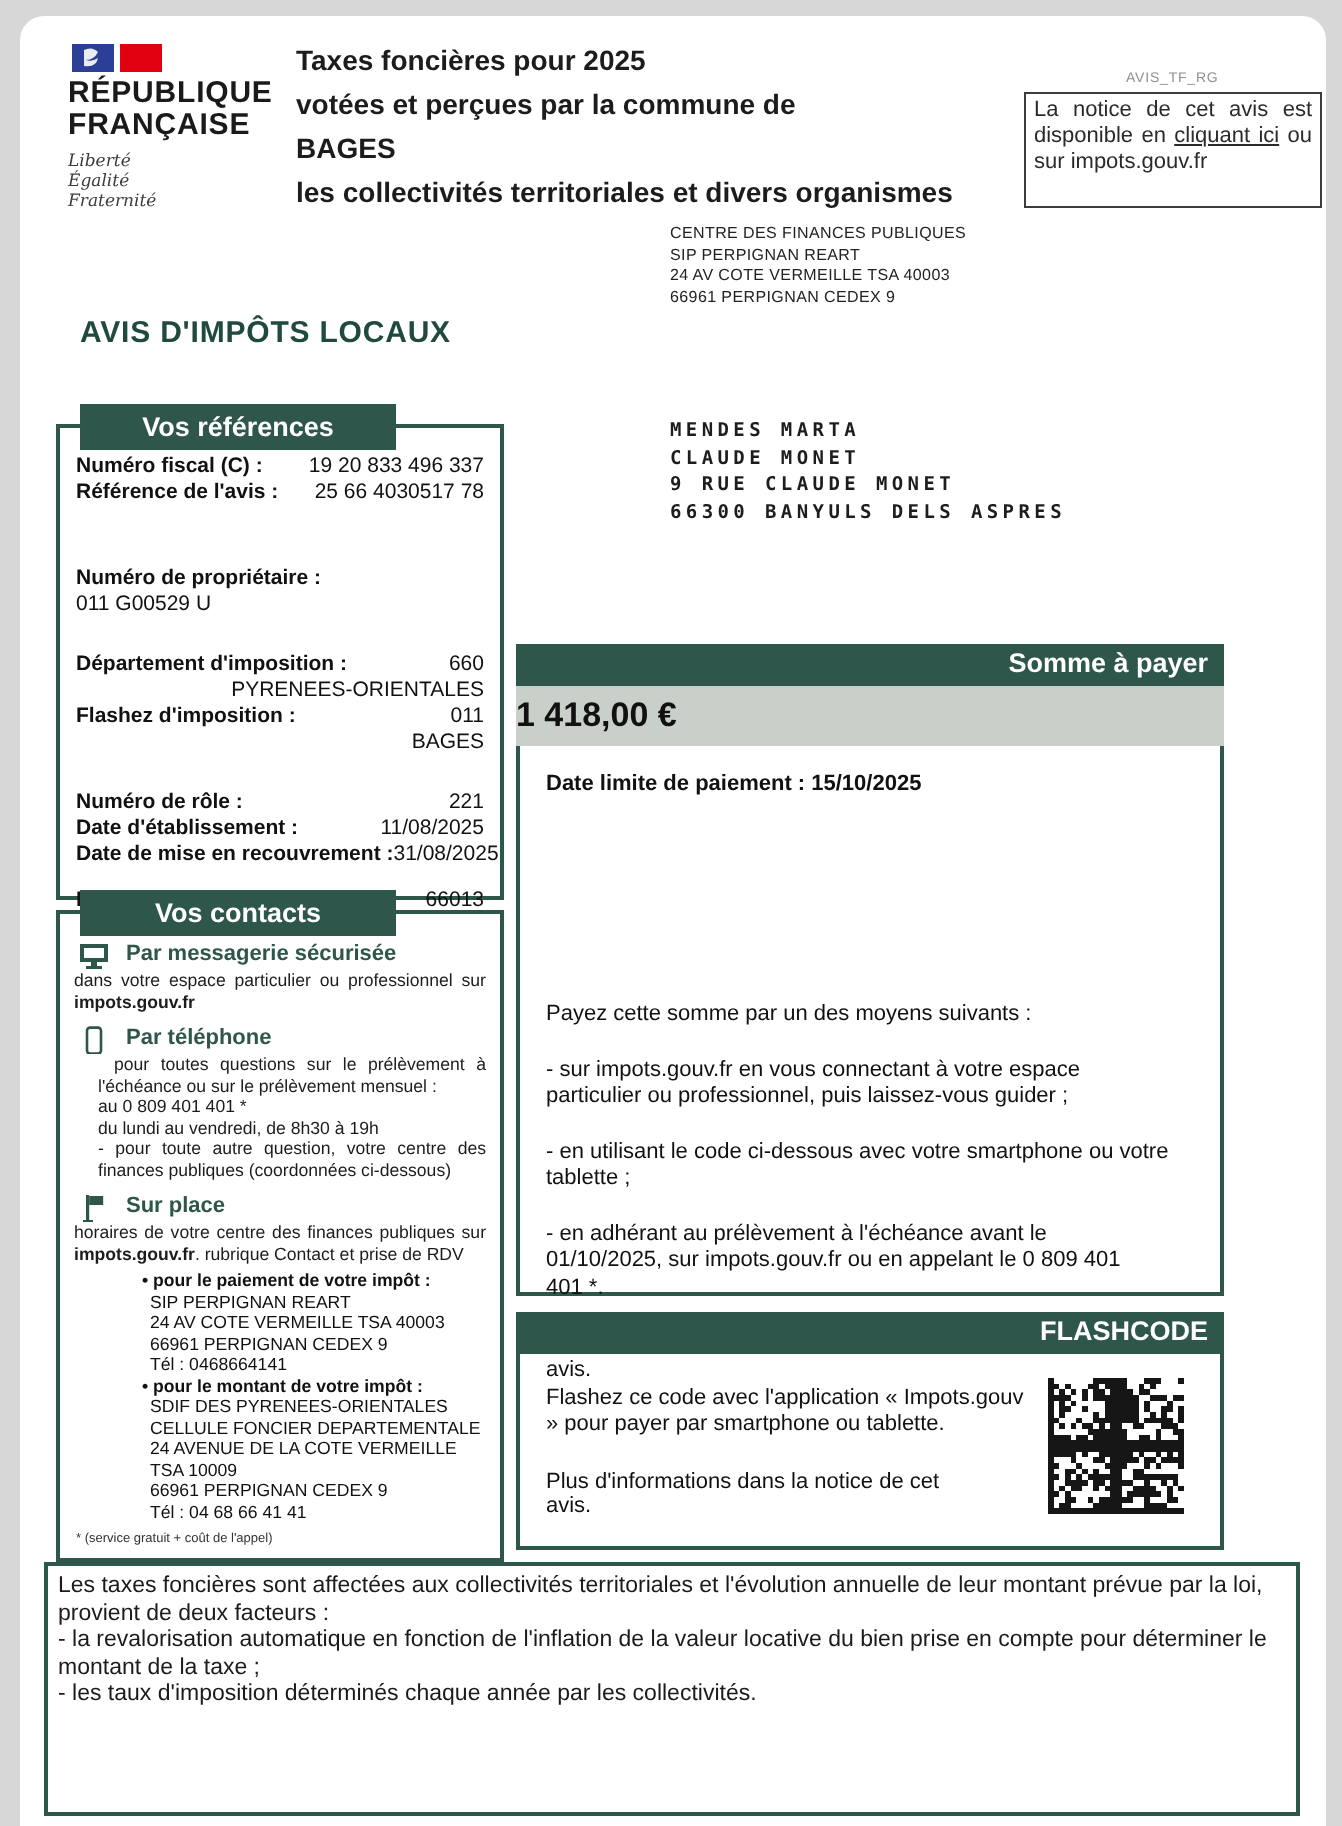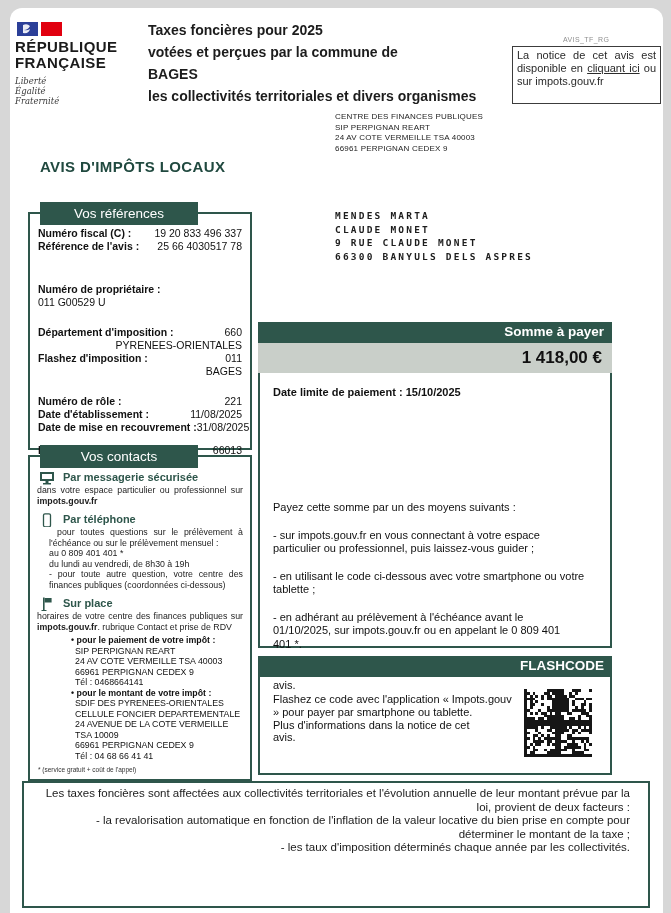--- a/index.html
+++ b/index.html
@@ -11,21 +11,21 @@
     color:#111;
     overflow:hidden;
   }
   #page {
     position:absolute; left:10px; top:8px; width:653px; height:905px;
     background:#ffffff; border-radius:12px 12px 0 0;
   }
   .abs { position:absolute; }
 
   
-  #logo { left:15px; top:22px; width:115px; }
+  #logo { left:34px; top:22px; width:115px; }
   #flag { display:flex; gap:3px; margin-left:2px; margin-bottom:3px; }
   #flag .b { width:21px; height:14px; background:#2b3f98; position:relative; }
   #flag .b svg { position:absolute; inset:0; }
   #flag .r { width:21px; height:14px; background:#e1000f; }
   .rf-line { font-size:15px; font-weight:bold; letter-spacing:.4px; line-height:16px; color:#1a1a1a; }
   #motto { margin-top:5px; font-family:"DejaVu Serif", serif; font-style:italic; font-size:8.5px; line-height:10px; color:#3a3a3a; }
 
   #doc-title { left:148px; top:19px; width:360px; font-size:14px; font-weight:bold; line-height:22px; color:#1c1c1c; }
 
   #form-code { left:563px; top:36px; font-size:7px; color:#8f8f8f; letter-spacing:.4px; }
@@ -37,42 +37,42 @@
   #notice-box .lnk { text-decoration:underline; cursor:pointer; }
 
   #cdfp { left:335px; top:112px; font-size:8px; line-height:10.5px; letter-spacing:.2px; color:#222; }
 
   #avis-title { left:40px; top:158px; font-size:15px; font-weight:bold; letter-spacing:.4px; color:#20493f; }
 
   
   .gbox { border:2px solid #2e564b; background:#fff; }
   .gtab {
     position:absolute; top:-12px; left:10px; height:23px; min-width:158px;
-    background:#2e564b; color:#fff; font-size:13.5px; font-weight:normal;
+    background:#2e564b; color:#fff; font-size:13.5px; font-weight:bold;
     display:flex; align-items:center; justify-content:center; padding:0 14px;
   }
 
   
   #refs { left:28px; top:212px; width:224px; height:238px; }
   #refs .rows { padding:13px 8px 0 8px; font-size:10.5px; line-height:13px; }
   .refrow { display:flex; justify-content:space-between; }
   .refrow .lbl { font-weight:bold; white-space:nowrap; }
   .refrow .val { text-align:left; white-space:nowrap; }
   .val2 { text-align:right; }
   .sp1 { margin-top:30px;flex-direction:column; }
   .sp2 { margin-top:17px; }
   .sp3 { margin-top:10px; }
 
   
   #recipient { left:335px; top:209px; font-family:"DejaVu Sans Mono", monospace; font-size:9.5px; letter-spacing:2.2px; line-height:13.5px; font-weight:bold; color:#1d1d1d; }
 
   
   #somme { left:258px; top:322px; width:354px; }
   #somme .hdr { height:21px; background:#2e564b; color:#fff; font-size:13.5px; font-weight:bold; text-align:right; padding:2px 8px 0 0; }
-  #somme .amount { height:30px; background:#c9cfc9; font-size:17px; font-weight:bold; text-align:right; padding:5px 10px 0 0; color:#111; }
+  #somme .amount { height:30px; background:#c9cfc9; font-size:17px; font-weight:bold; text-align:left; padding:5px 10px 0 0; color:#111; }
   #somme .body { border:2px solid #2e564b; border-top:none; height:275px; padding:13px 12px 0 13px; }
   #somme .due { font-size:11px; font-weight:bold; }
   #somme .pay { margin-top:103px; font-size:11px; line-height:13.5px; }
   #somme .pay p { margin-bottom:14px; }
 
   
   #contacts { left:28px; top:455px; width:224px; height:326px; }
   #contacts .inner { padding:14px 7px 0 7px; }
   .c-item { position:relative; padding-left:26px; margin-bottom:7px; }
   .c-title { font-size:11px; font-weight:bold; color:#2e564b; margin-bottom:2px; }
@@ -84,25 +84,25 @@
   .c-sub .bh { font-weight:bold; }
   .c-sub div { padding-left:12px; }
   .c-sub div.bh { padding-left:8px; }
   #contacts .footnote { position:absolute; left:8px; bottom:6px; font-size:6.5px; color:#333; }
 
   
   #flash { left:258px; top:656px; width:354px; height:119px; }
   #flash .hdr { height:21px; background:#2e564b; color:#fff; font-size:13.5px; font-weight:bold; text-align:right; padding:2px 8px 0 0; }
   #flash .body { position:relative; border:2px solid #2e564b; border-top:none; height:98px; padding:16px 0 0 13px; }
   #flash .t1 { width:240px; font-size:11px; line-height:13px; }
-  #flash .t2 { width:206px; font-size:11px; }
+  #flash .t2 { width:206px; font-size:11px; margin-top:16px; }
   #qrwrap { position:absolute; right:18px; top:12px; width:68px; height:68px; }
 
   
-  #footer-box { left:22px; top:781px; width:628px; height:127px; padding:4px 18px; font-size:11.5px; line-height:13.5px; color:#1b1b1b;text-align:right; }
+  #footer-box { left:22px; top:781px; width:628px; height:127px; padding:4px 5px; font-size:11.5px; line-height:13.5px; color:#1b1b1b; }
 </style>
 </head>
 <body>
 
 <div id="page"></div>
 
 <div id="logo" class="abs">
   <div id="flag">
     <div class="b">
         <svg viewBox="0 0 21 14">

